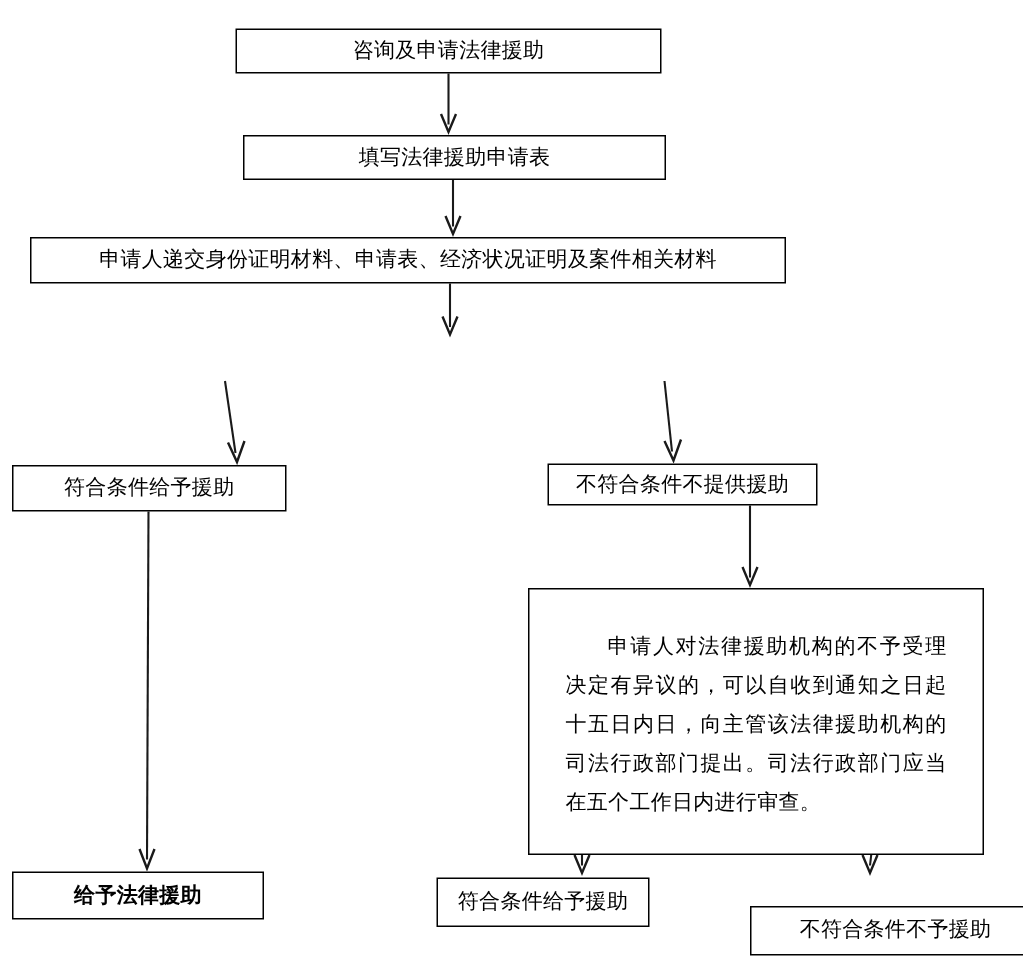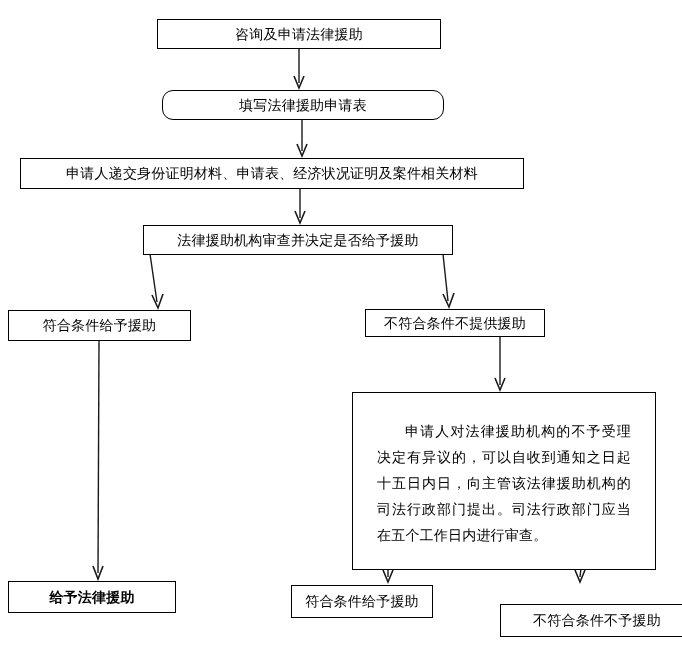--- a/index.html
+++ b/index.html
@@ -115,31 +115,28 @@
     <g>
       <line x1="585" y1="533" x2="580" y2="577"></line>
       <polyline class="head" points="575,570 580,582 585,570"></polyline>
     </g>
   </svg>
 
   <div class="node" style="left:157px; top:19px; width:284px; height:30px;">
     <span>咨询及申请法律援助</span>
   </div>
 
-  <div class="node" style="left:162px; top:90px; width:282px; height:30px;border-radius:11px;">
+  <div class="node" style="left:162px; top:90px; width:282px; height:30px;">
     <span>填写法律援助申请表</span>
   </div>
 
   <div class="node" style="left:20px; top:158px; width:504px; height:31px;">
     <span>申请人递交身份证明材料、申请表、经济状况证明及案件相关材料</span>
   </div>
 
-  <div class="node" style="left:143px; top:225px; width:310px; height:30px;">
-    <span>法律援助机构审查并决定是否给予援助</span>
-  </div>
 
   <div class="node" style="left:8px; top:310px; width:183px; height:31px;">
     <span>符合条件给予援助</span>
   </div>
 
   <div class="node" style="left:365px; top:309px; width:180px; height:28px;">
     <span>不符合条件不提供援助</span>
   </div>
 
   <div class="node para" style="left:352px; top:392px; width:304px; height:178px;">

